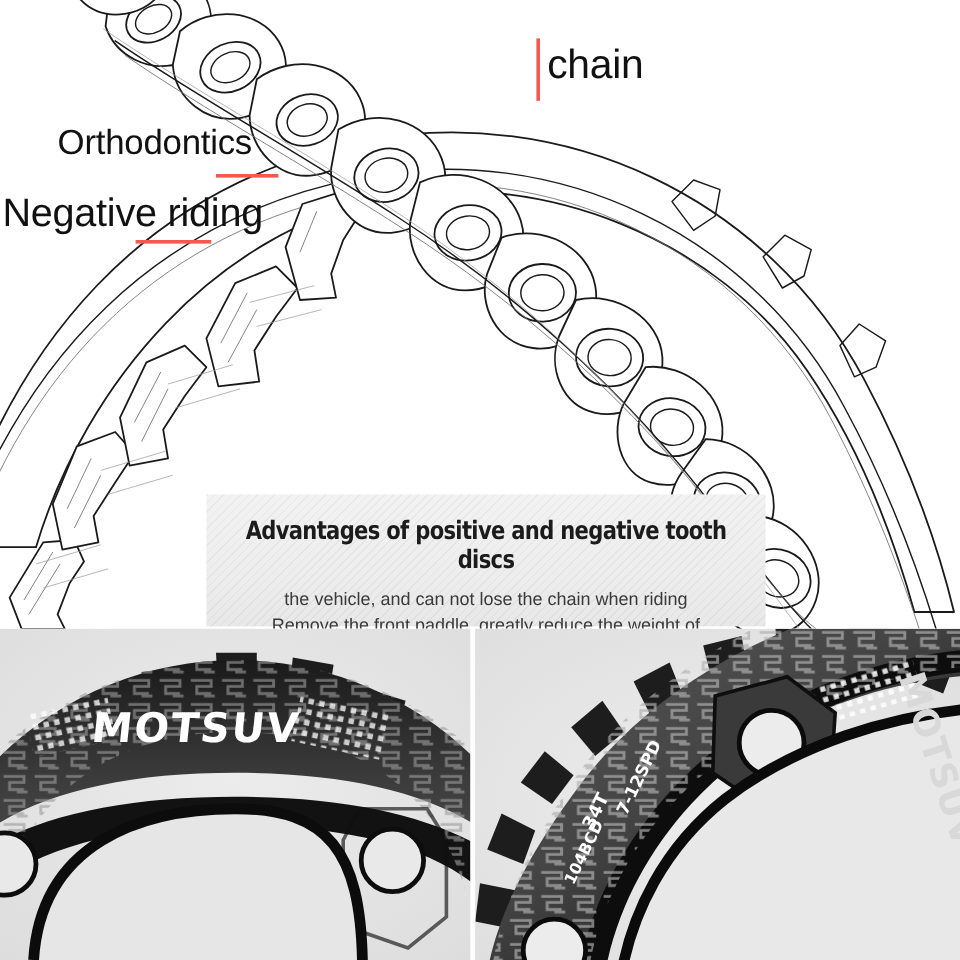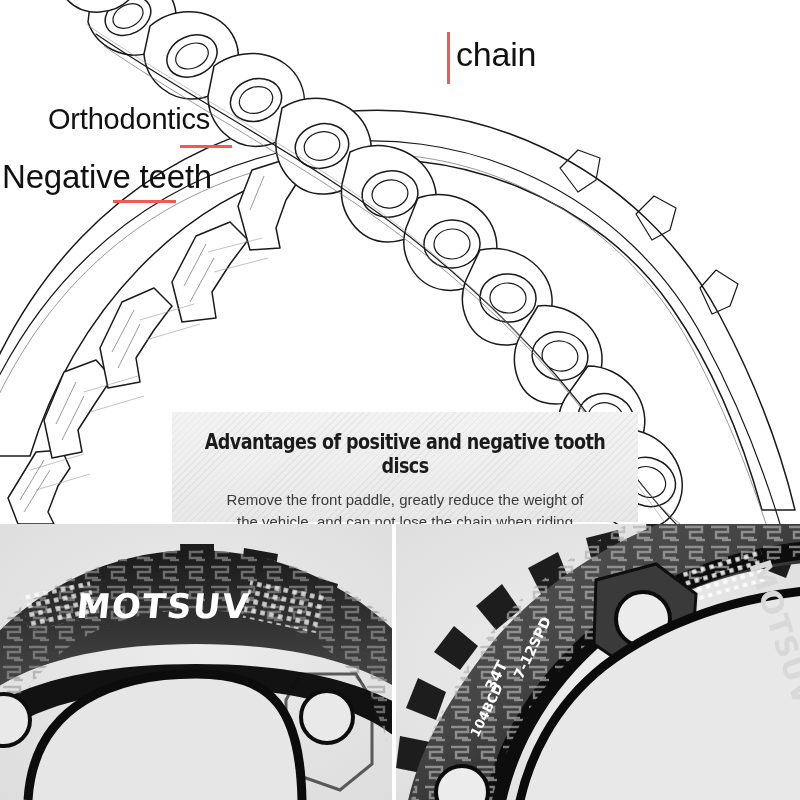--- a/index.html
+++ b/index.html
@@ -211,27 +211,27 @@
       </g>
     </svg>
 
     <div class="leader" id="leader-chain"></div>
     <div class="callout" id="label-chain">chain</div>
 
     <div class="leader" id="leader-ortho"></div>
     <div class="callout" id="label-ortho">Orthodontics</div>
 
     <div class="leader" id="leader-negteeth"></div>
-    <div class="callout" id="label-negteeth">Negative teeth</div>
+    <div class="callout" id="label-negteeth">Negative riding</div>
 
     <div id="banner">
       <div id="banner-title">Advantages of positive and negative tooth discs</div>
       <div id="banner-sub">
+        <span>the vehicle, and can not lose the chain when riding</span>
         <span>Remove the front paddle, greatly reduce the weight of</span>
-        <span>the vehicle, and can not lose the chain when riding</span>
       </div>
     </div>
   </div>
 
   <div id="bottom">
 
     <div class="photo" id="photo-left">
       <svg viewBox="0 0 392 276" preserveAspectRatio="xMidYMid slice">
         <defs>
           <radialGradient id="bgL" cx="50%" cy="45%" r="78%">

